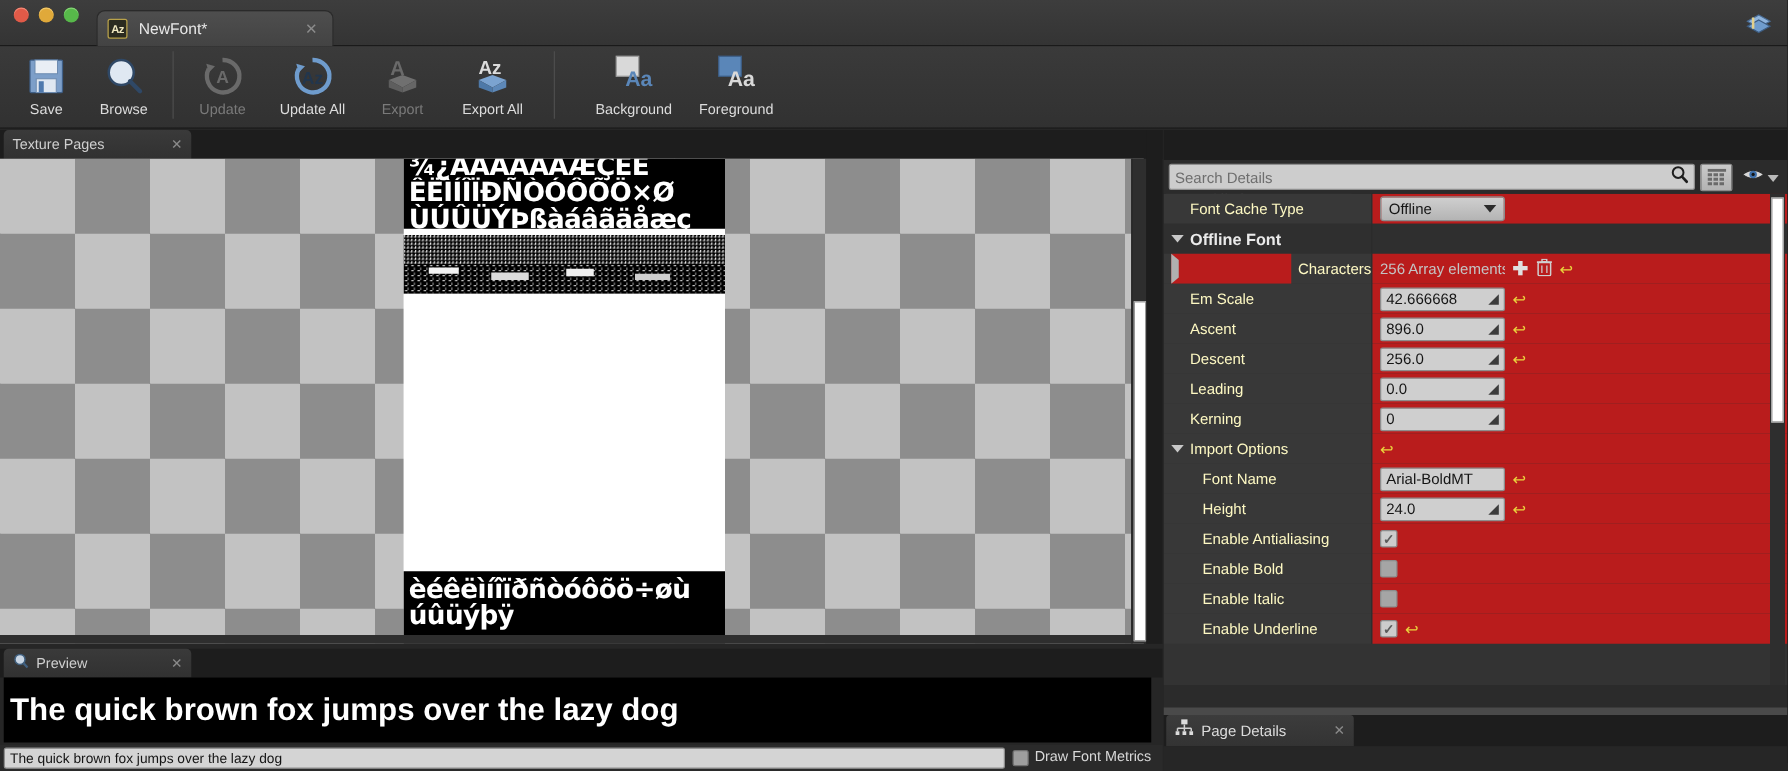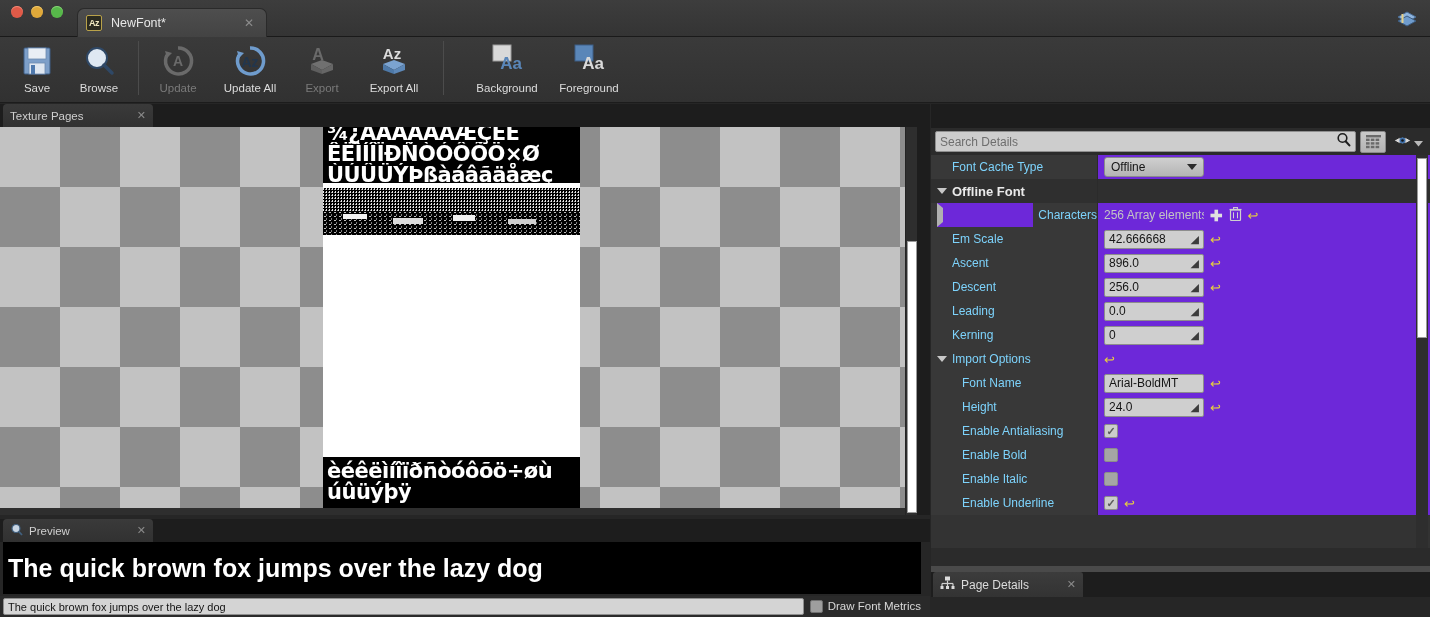--- a/index.html
+++ b/index.html
@@ -199,30 +199,30 @@
     position: absolute; left: 0; top: 51px; width: 499px; height: 393px;
     overflow: hidden; background: #333333;
   }
   .prop-row { display: flex; height: 24px; align-items: center; }
   .prop-row .left {
     width: 167px; height: 24px; display: flex; align-items: center;
     background: #383838; border-right: 1px solid #2b2b2b;
   }
   .prop-row .right {
     flex: 1; height: 24px; display: flex; align-items: center;
-    background: #6d28d9; padding-left: 6px; gap: 6px;
+    background: #b91c1c; padding-left: 6px; gap: 6px;
   }
   .cat-row { display: flex; height: 24px; align-items: center; }
   .cat-row .left {
     width: 167px; height: 24px; display: flex; align-items: center;
     background: #2f2f2f; border-right: 1px solid #2b2b2b;
   }
   .cat-row .right { flex: 1; height: 24px; background: #2f2f2f; }
   .cat-label { color: #eaeaea; font-size: 13px; font-weight: bold; }
-  .prop-label { color: #7dd3fc; font-size: 12px; }
+  .prop-label { color: #fef9c3; font-size: 12px; }
   .tri {
     width: 0; height: 0; margin: 0 5px 0 6px; flex: none;
   }
   .tri.down { border-left: 5px solid transparent; border-right: 5px solid transparent; border-top: 6px solid #c8c8c8; }
   .tri.right { border-top: 5px solid transparent; border-bottom: 5px solid transparent; border-left: 6px solid #b0b0b0; }
   .tri.spacer { width: 10px; margin: 0 5px 0 6px; }
 
   .txtfield {
     width: 100px; height: 19px; background: #cfcfcf; border: 1px solid #8d8d8d;
     border-radius: 2px; color: #151515; font-size: 12px;

